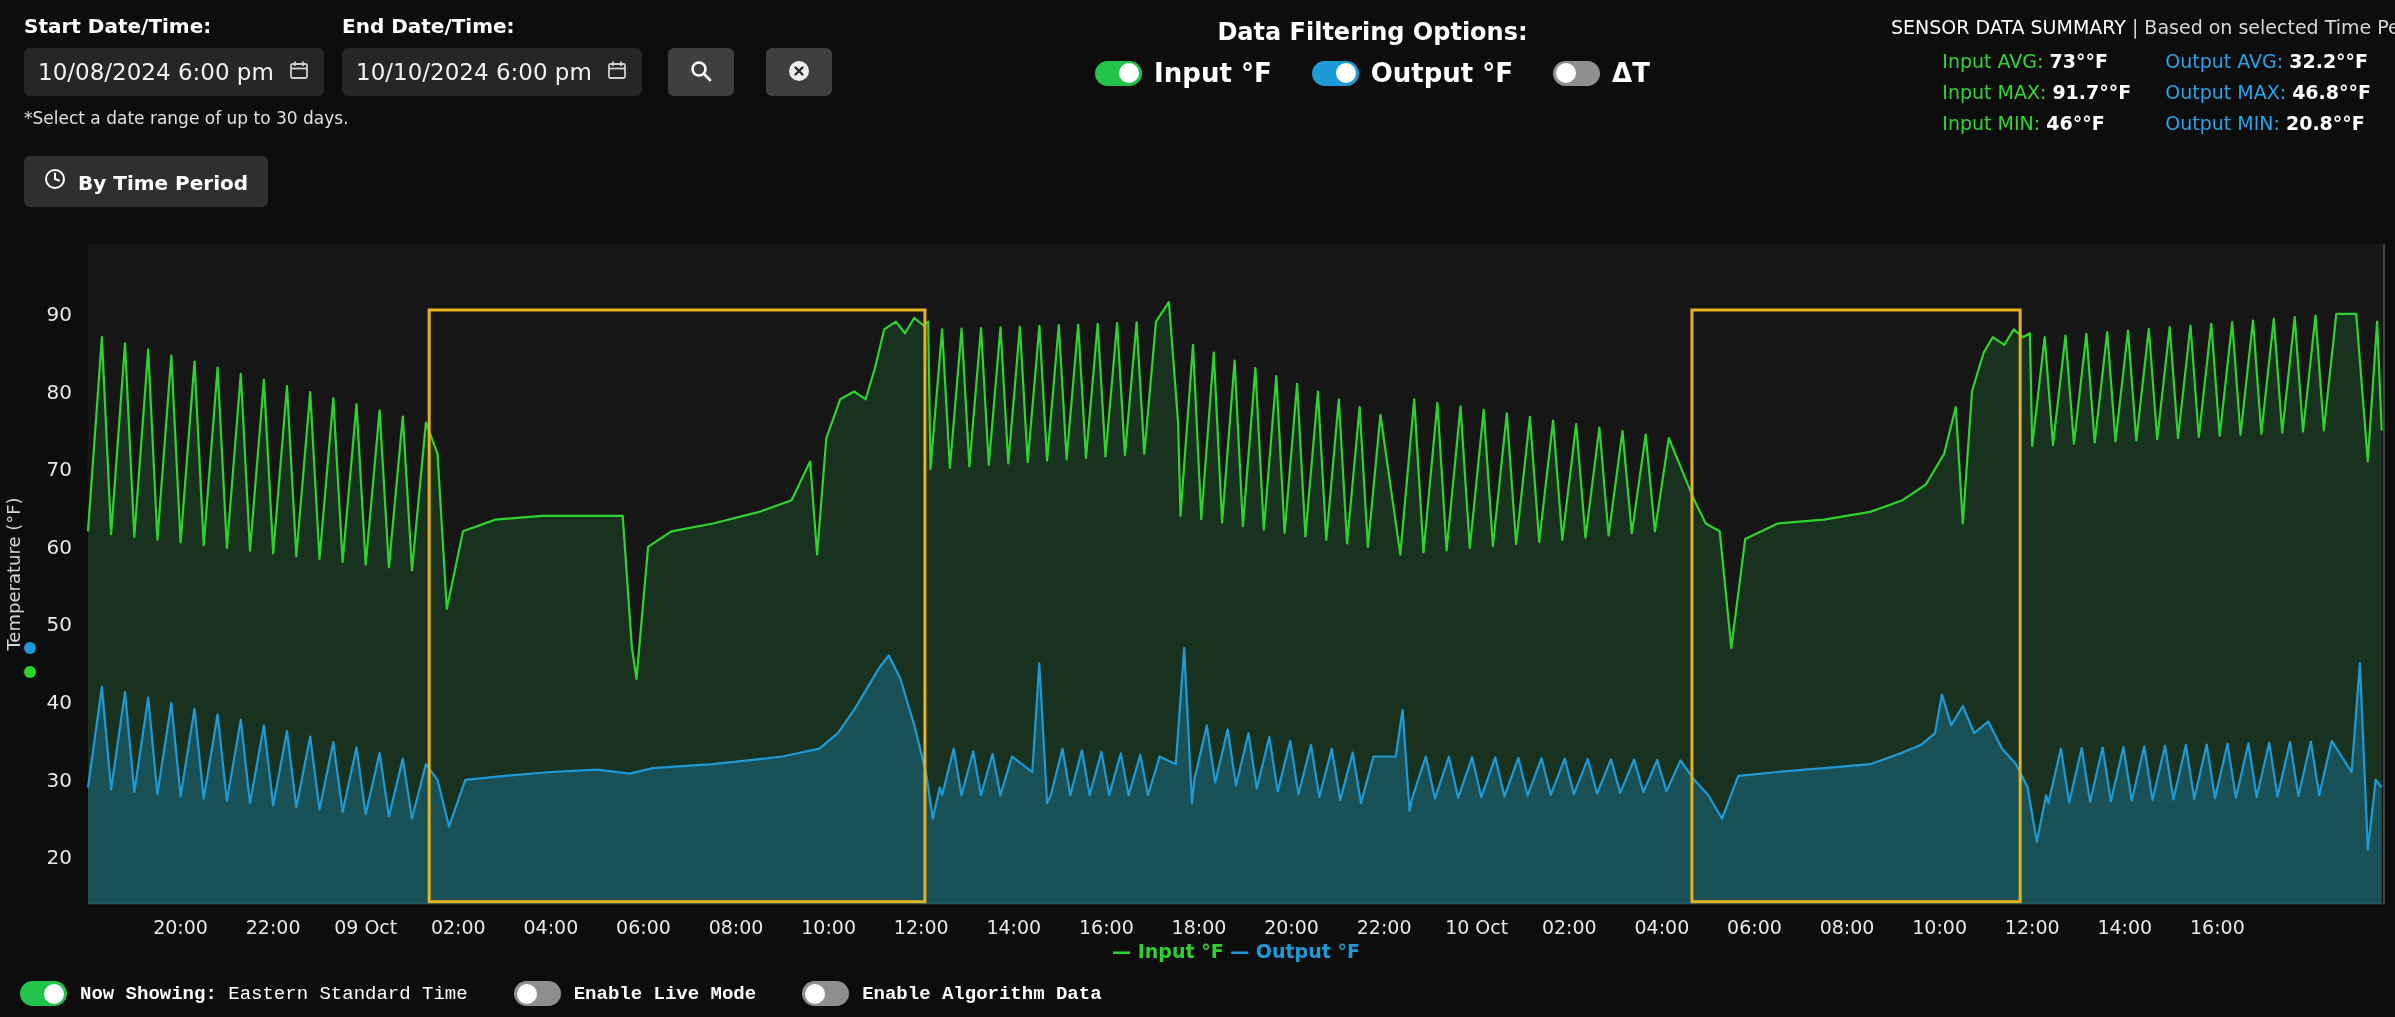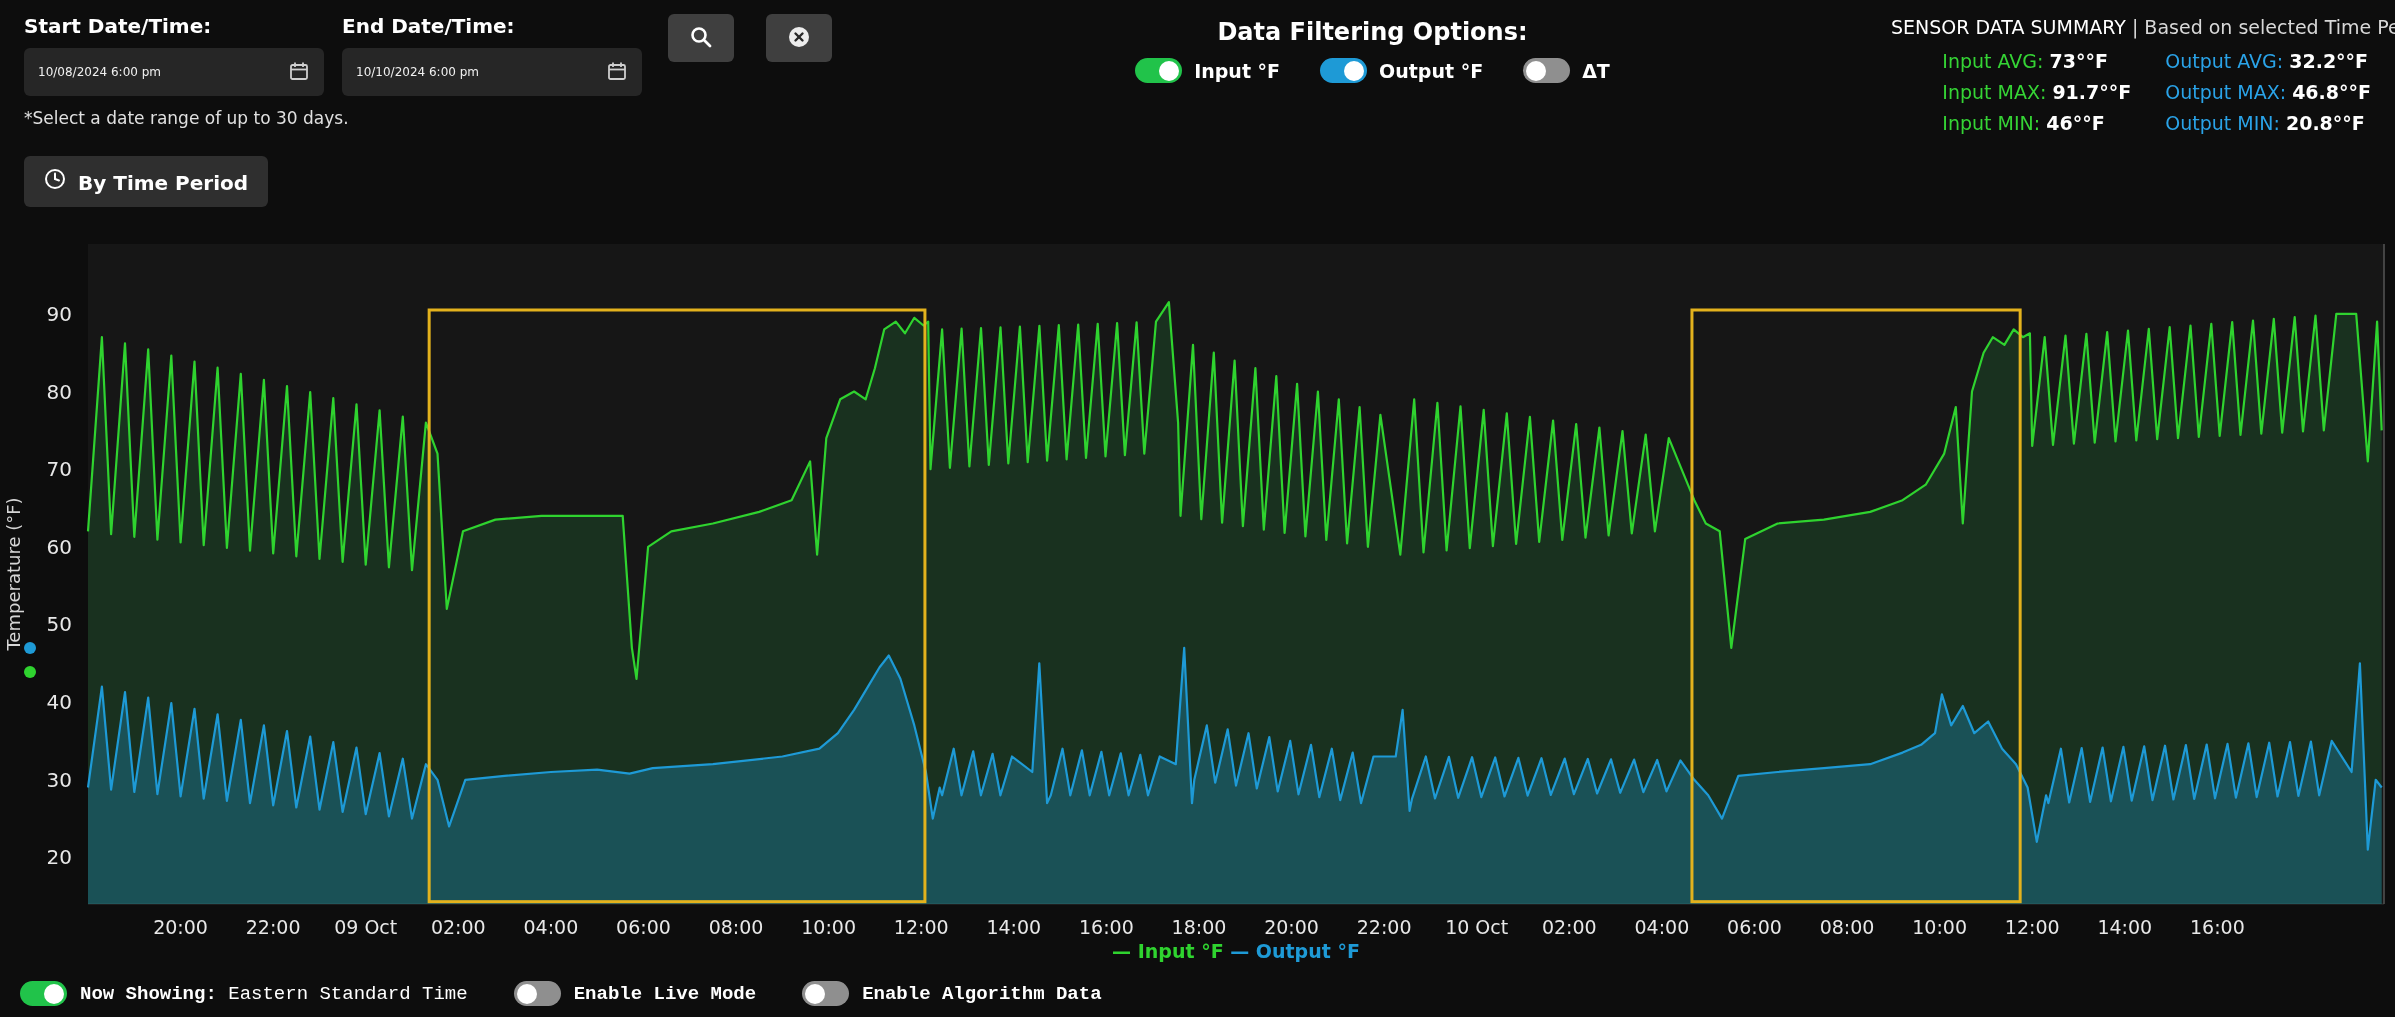--- a/index.html
+++ b/index.html
@@ -4,27 +4,27 @@
 <style>
   * { box-sizing: border-box; }
   html,body { margin:0; padding:0; }
   body {
     width:2395px; height:1017px; overflow:hidden;
     background:#0d0d0d; color:#fff;
     font-family:"DejaVu Sans","Liberation Sans",sans-serif;
   }
   .topbar { display:flex; align-items:flex-start; padding:14px 24px 0 24px; height:240px; }
   .dates-col { width:830px; flex:none; }
-  .dates-row { display:flex; }
+  .dates-row { display:flex; align-items:flex-end; }
   .date-group { margin-right:18px; }
   .field-label { font-size:20px; font-weight:bold; margin-bottom:10px; }
   .date-input {
     width:300px; height:48px; background:#262626; border-radius:6px;
     display:flex; align-items:center; justify-content:space-between;
-    padding:0 14px; font-size:12px; color:#f0f0f0; cursor:pointer;
+    padding:0 14px; font-size:23px; color:#f0f0f0; cursor:pointer;
   }
   .icon-btn {
     width:66px; height:48px; background:#3f3f3f; border:none; border-radius:6px;
     display:flex; align-items:center; justify-content:center; cursor:pointer; flex:none;
   }
   .icon-btn.search { margin-left:8px; }
   .icon-btn.clear  { margin-left:32px; }
   .note { margin-top:12px; font-size:17px; color:#e0e0e0; }
   .period-btn {
     margin-top:28px; background:#2f2f2f; border:none; border-radius:6px;
@@ -38,21 +38,21 @@
   .toggle-item { display:flex; align-items:center; gap:12px; }
   .toggle {
     width:47px; height:25px; border-radius:13px; position:relative;
     display:inline-block; flex:none; cursor:pointer; background:#8f8f8f;
   }
   .toggle .knob {
     position:absolute; top:2.5px; left:3px; width:20px; height:20px;
     border-radius:50%; background:#fff;
   }
   .toggle.on .knob { left:auto; right:3px; }
-  .toggle-label { font-size:19px; font-weight:bold; }
+  .toggle-label { font-size:26px; font-weight:bold; }
   .summary-col { width:480px; flex:none; text-align:right; padding-top:2px; }
   .summary-title { font-size:19px; margin-bottom:12px; white-space:nowrap; }
   .summary-title .main { font-weight:normal; }
   .summary-title .sub { color:#d8d8d8; }
   .summary-grid {
     display:inline-grid; grid-template-columns:auto auto;
     column-gap:34px; row-gap:9px; text-align:left; font-size:19px;
   }
   .sum-item { white-space:nowrap; }
   .sum-label.green { color:#35d435; }

